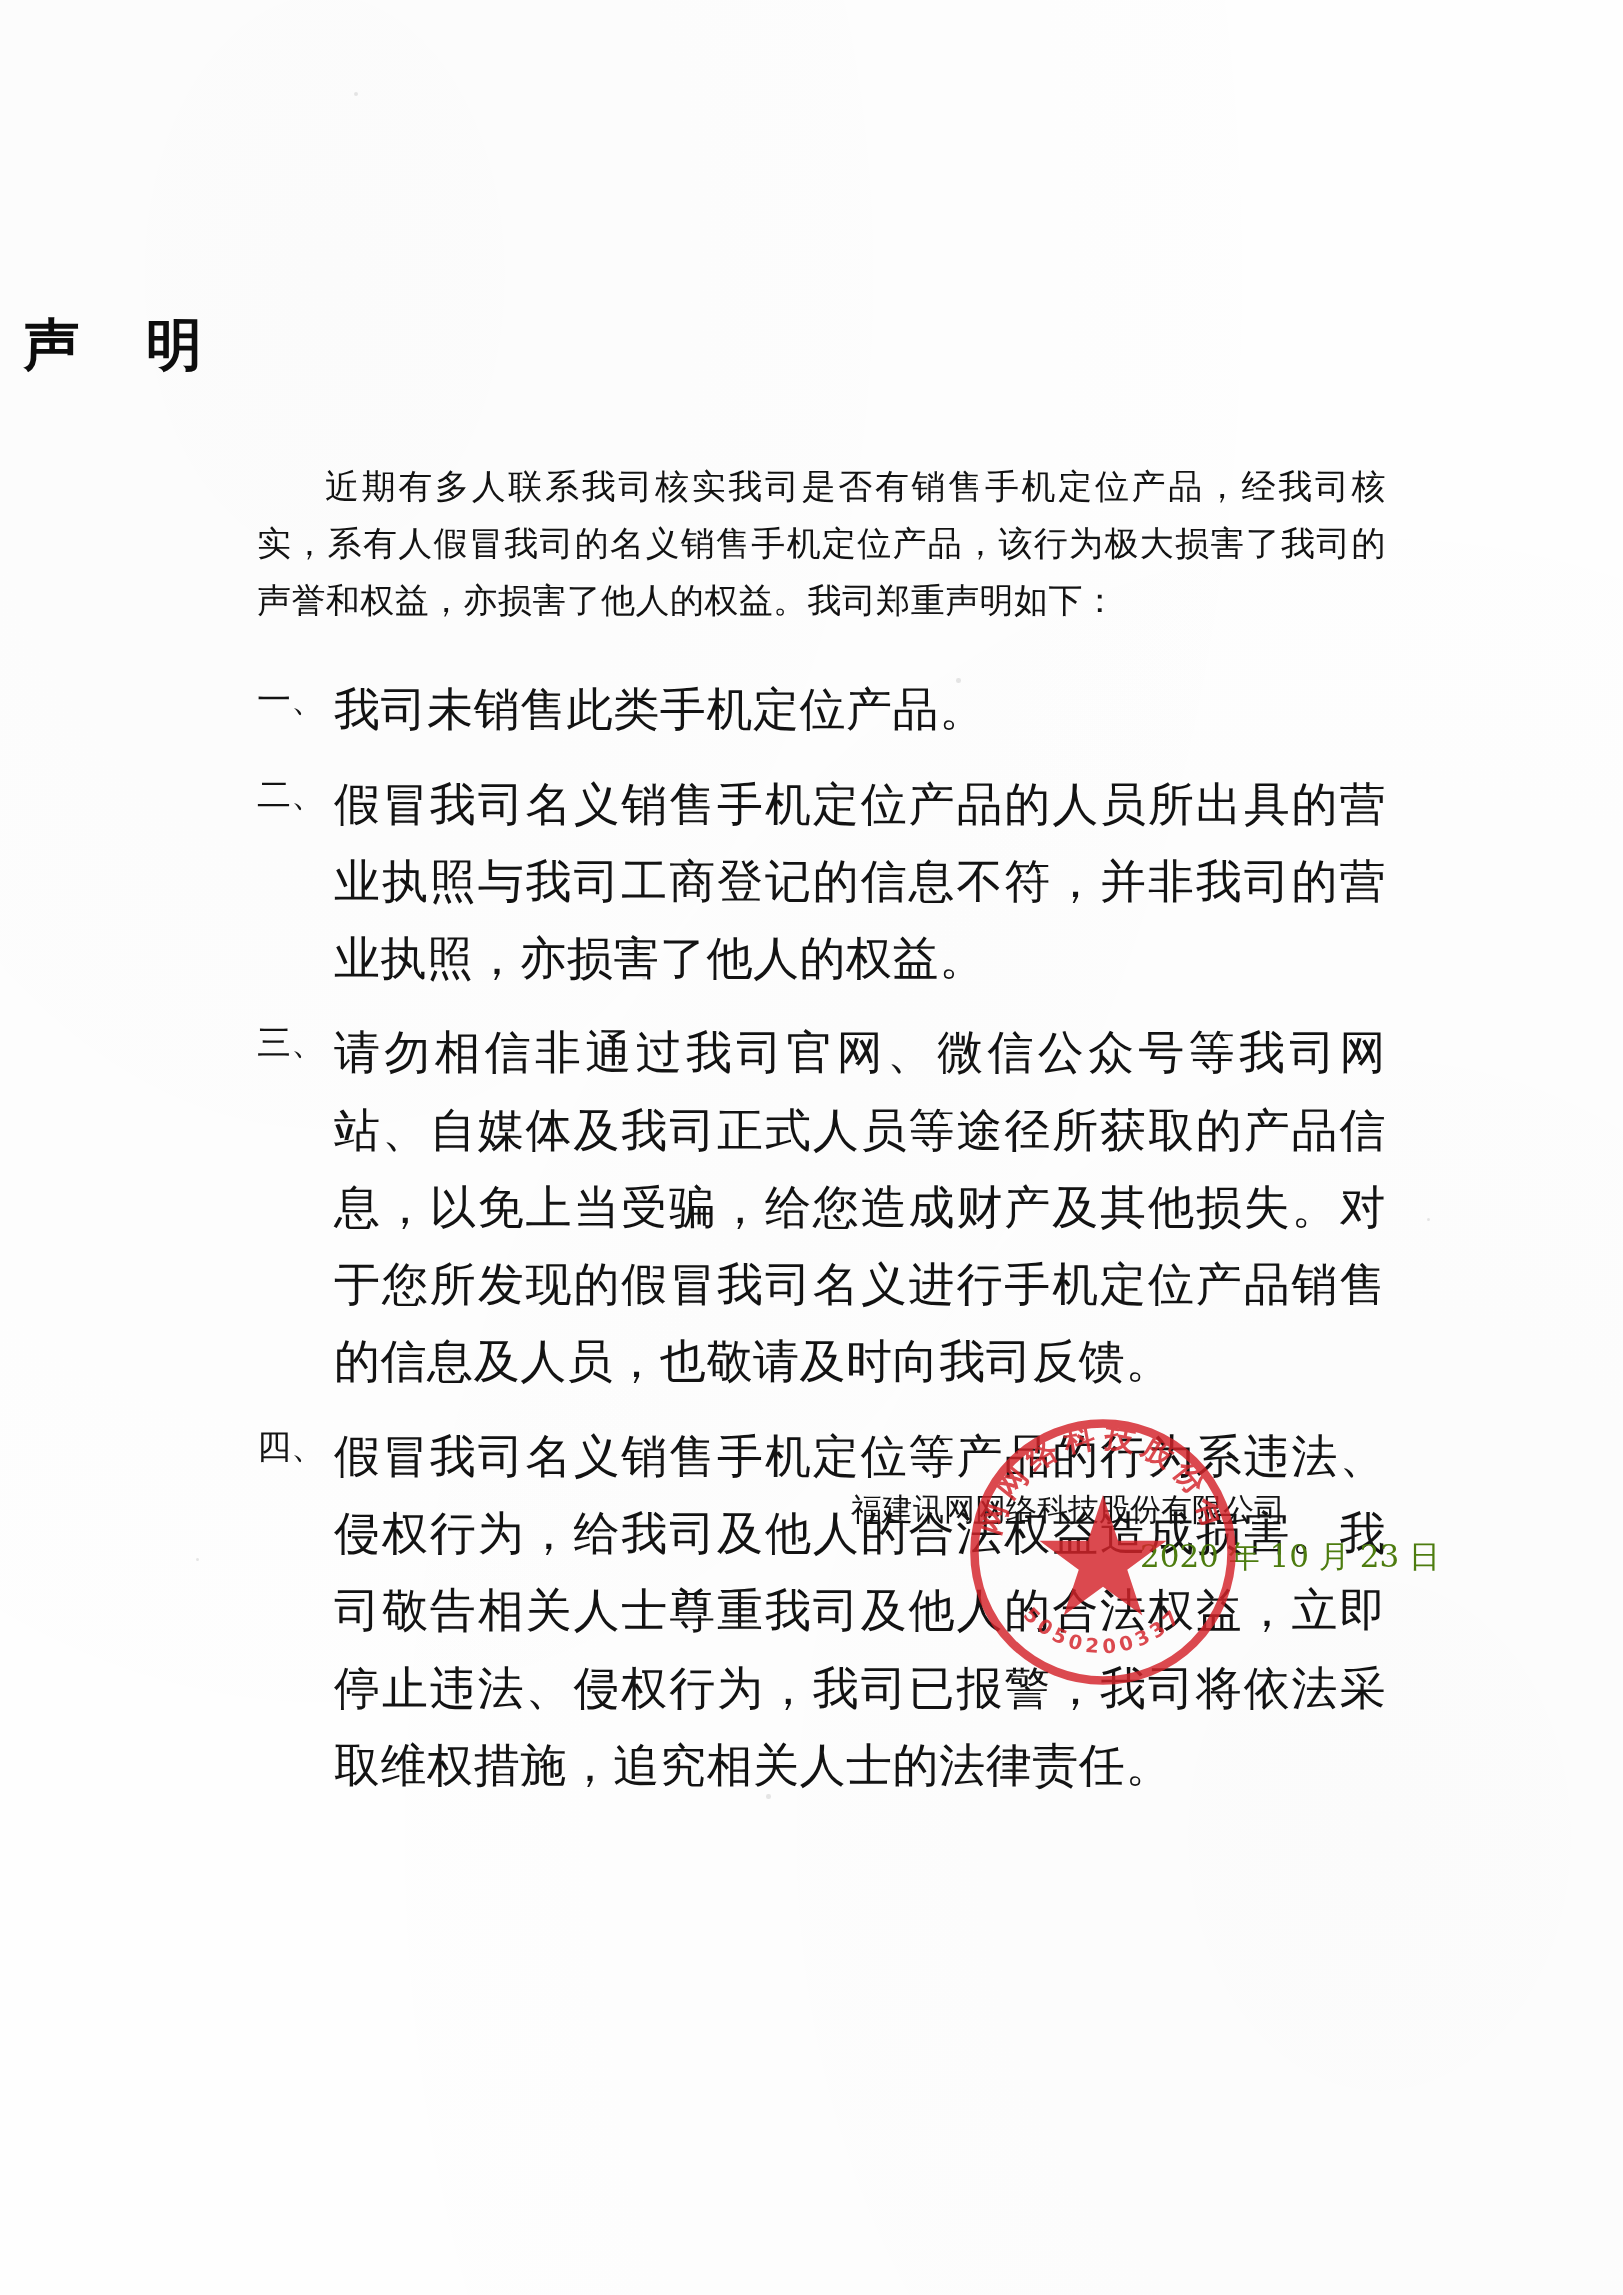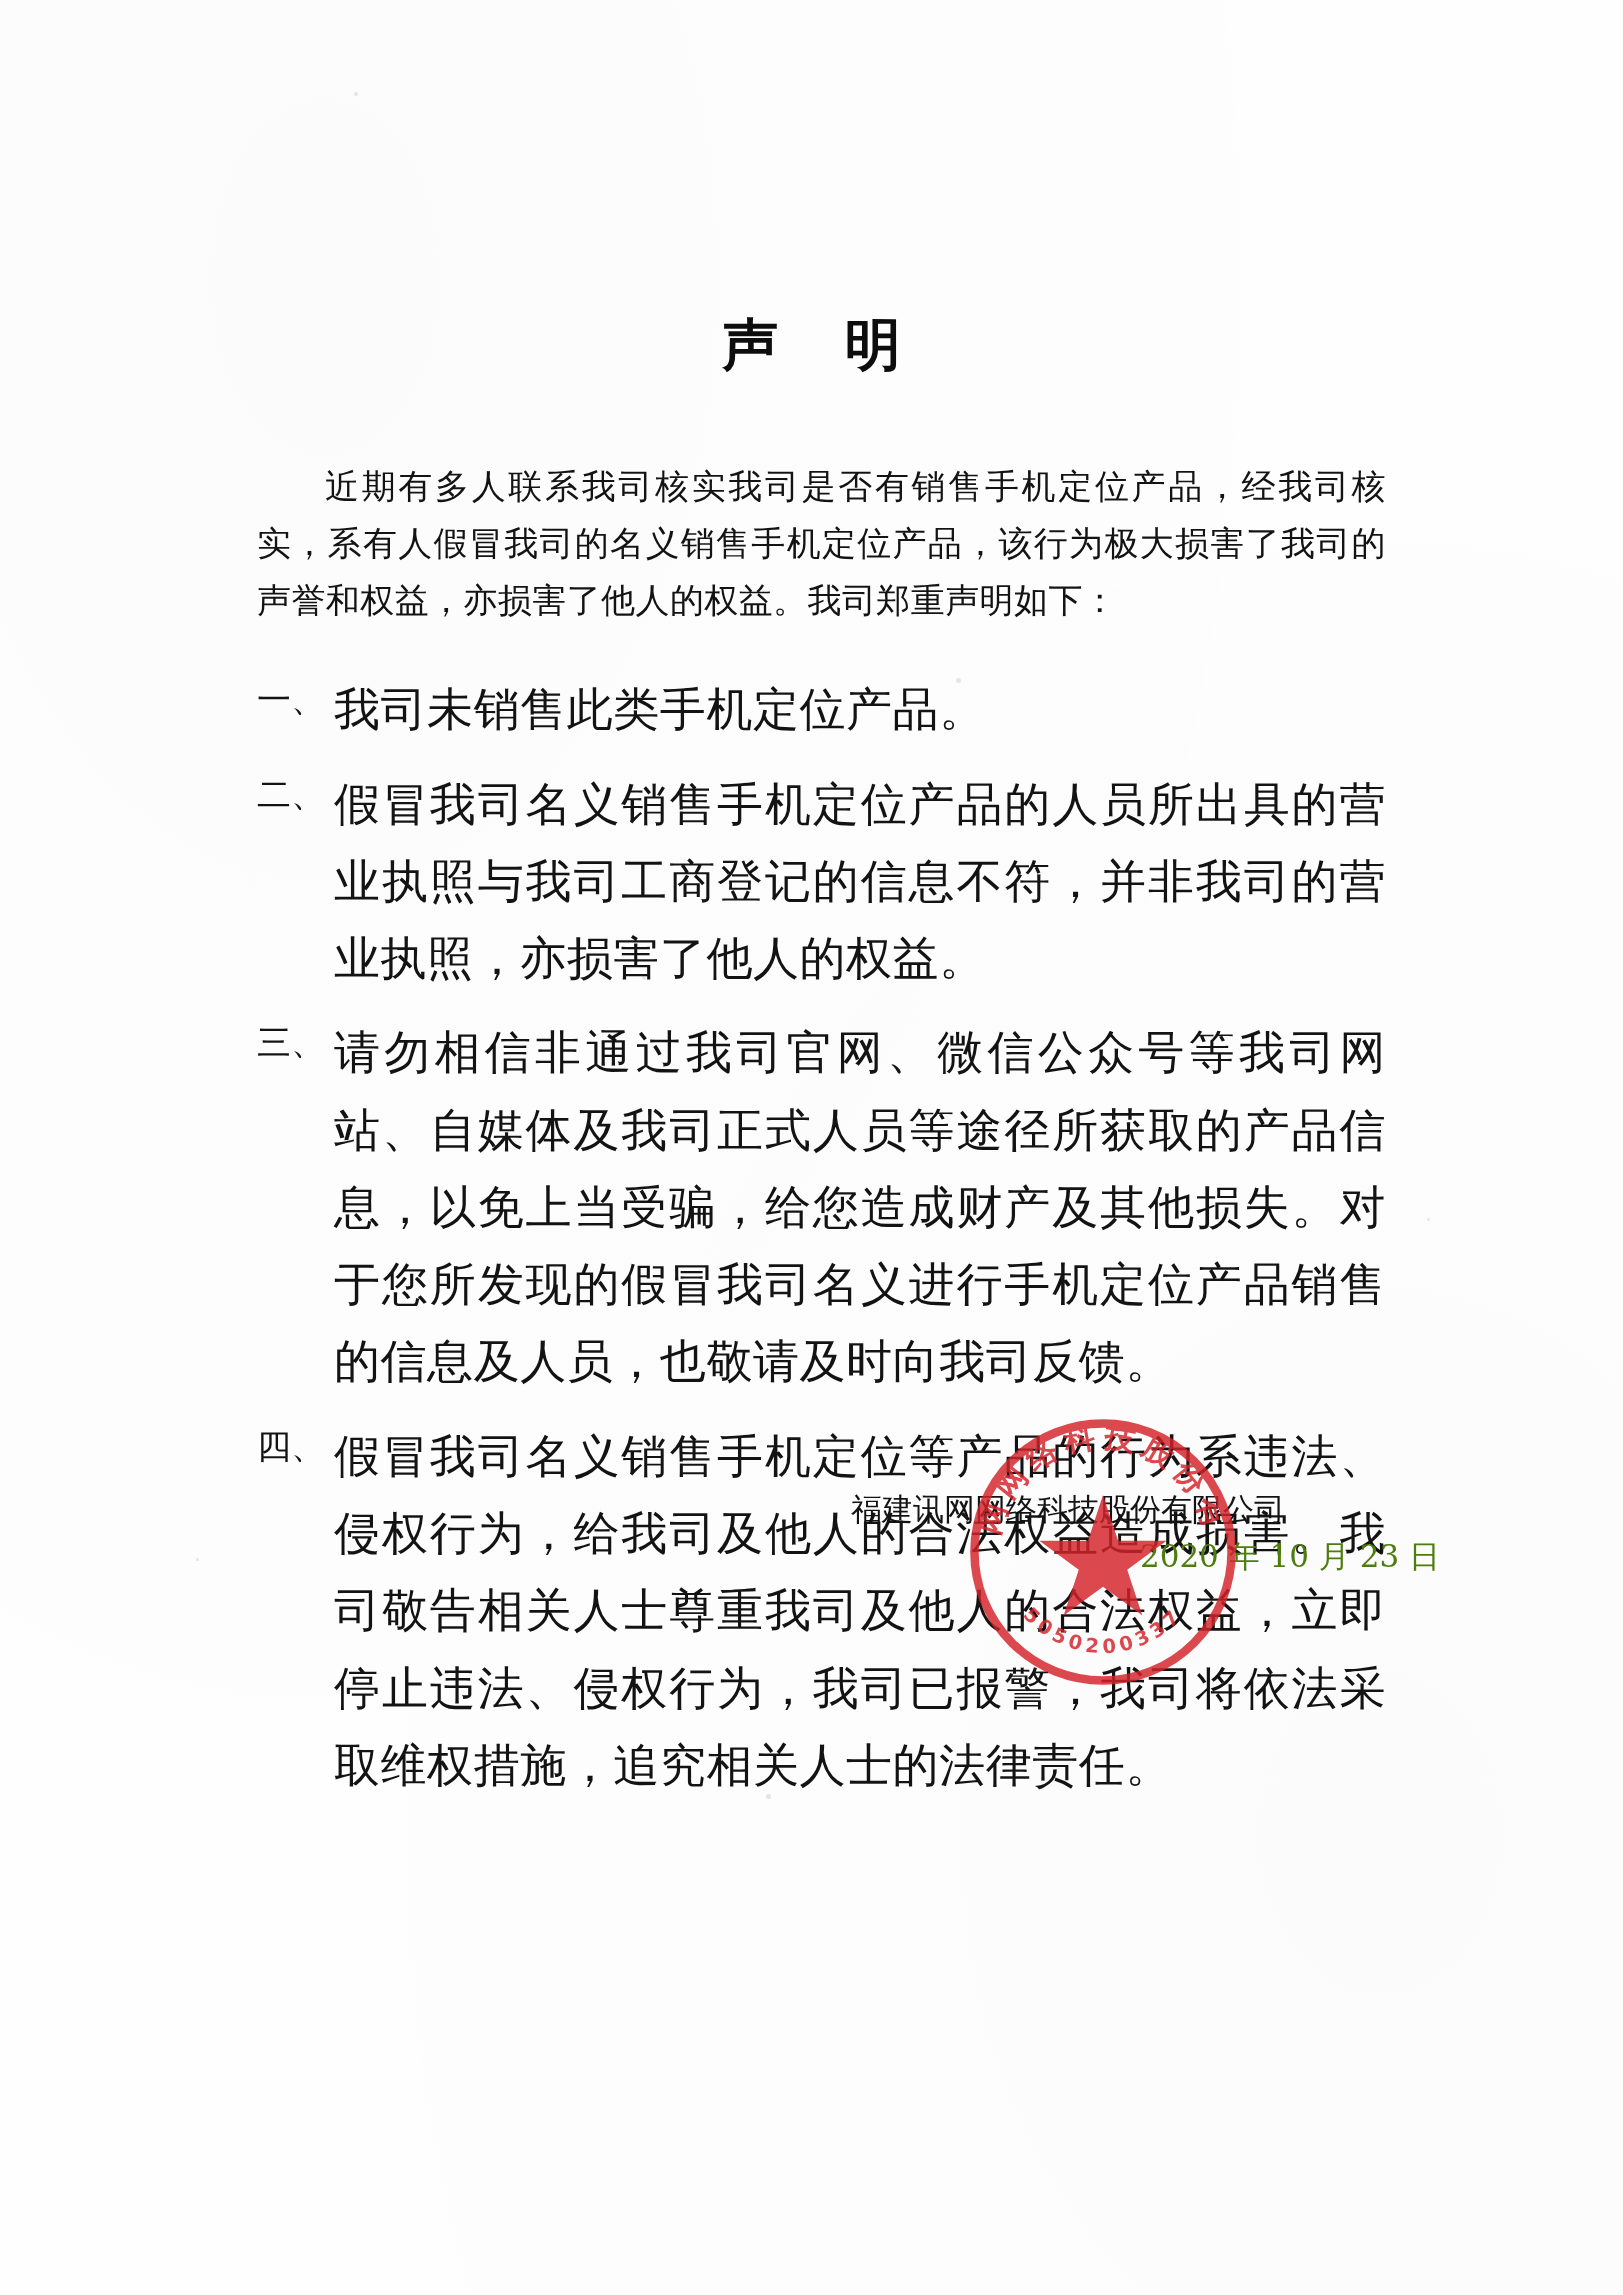--- a/index.html
+++ b/index.html
@@ -35,21 +35,20 @@
   .page {
     position: absolute;
     inset: 0;
   }
 
   .doc-title {
     position: absolute;
     top: 308px;
     left: 0;
     width: 100%;
-    text-align: center;
     font-size: 56px;
     font-weight: 700;
     letter-spacing: 0.42em;
     text-indent: 0.42em;
     color: #0d0d0d;
     font-family: "DejaVu Serif", "Liberation Serif", serif;
   }
 
   .body-block {
     position: absolute;

